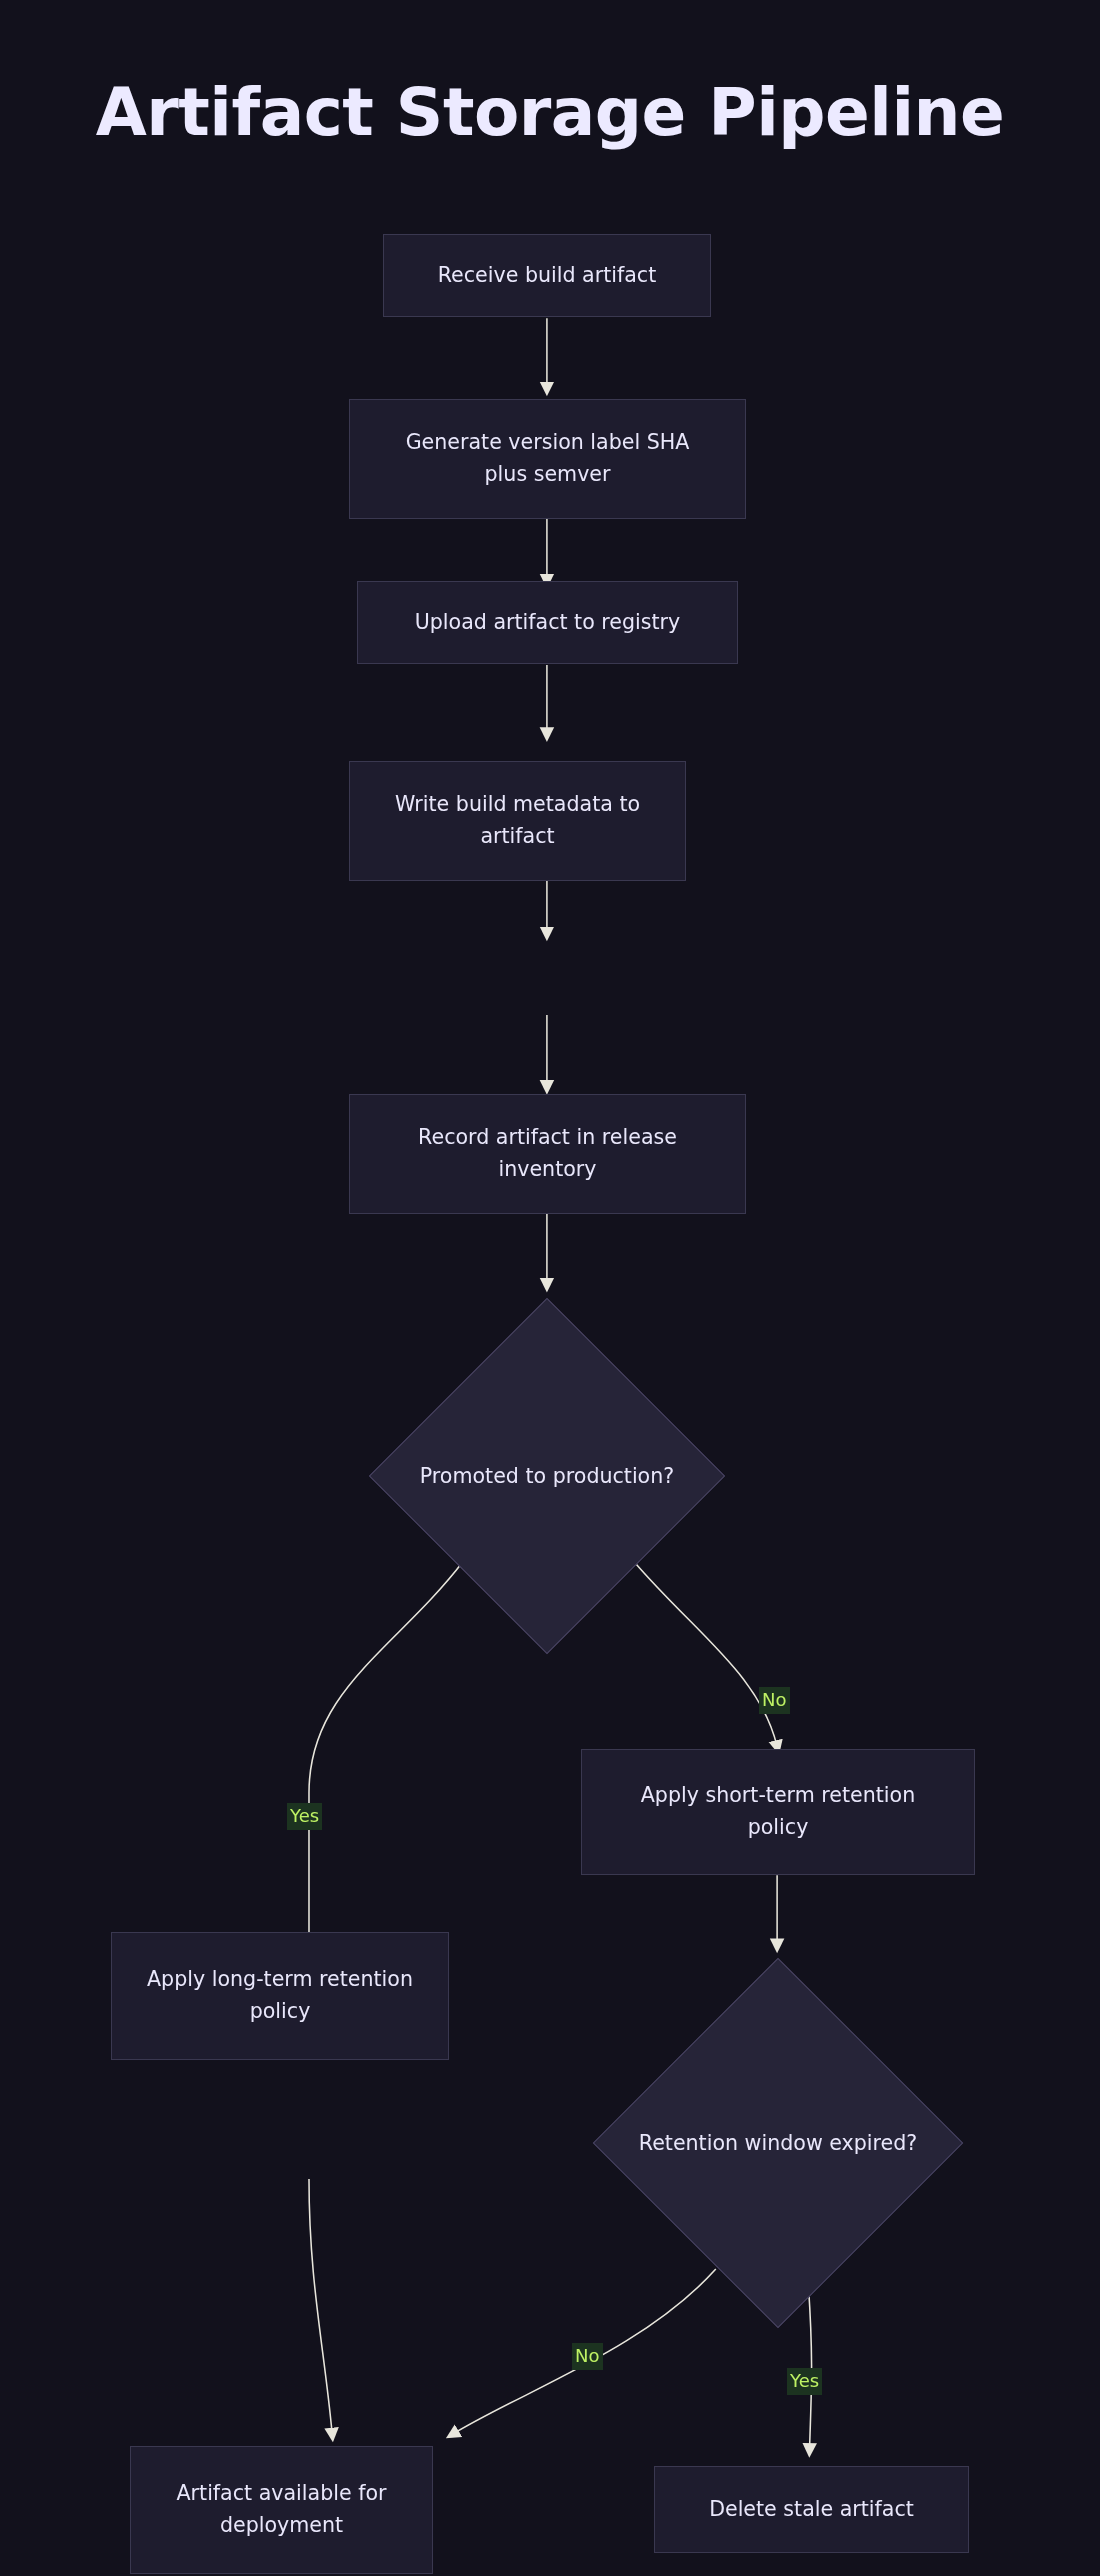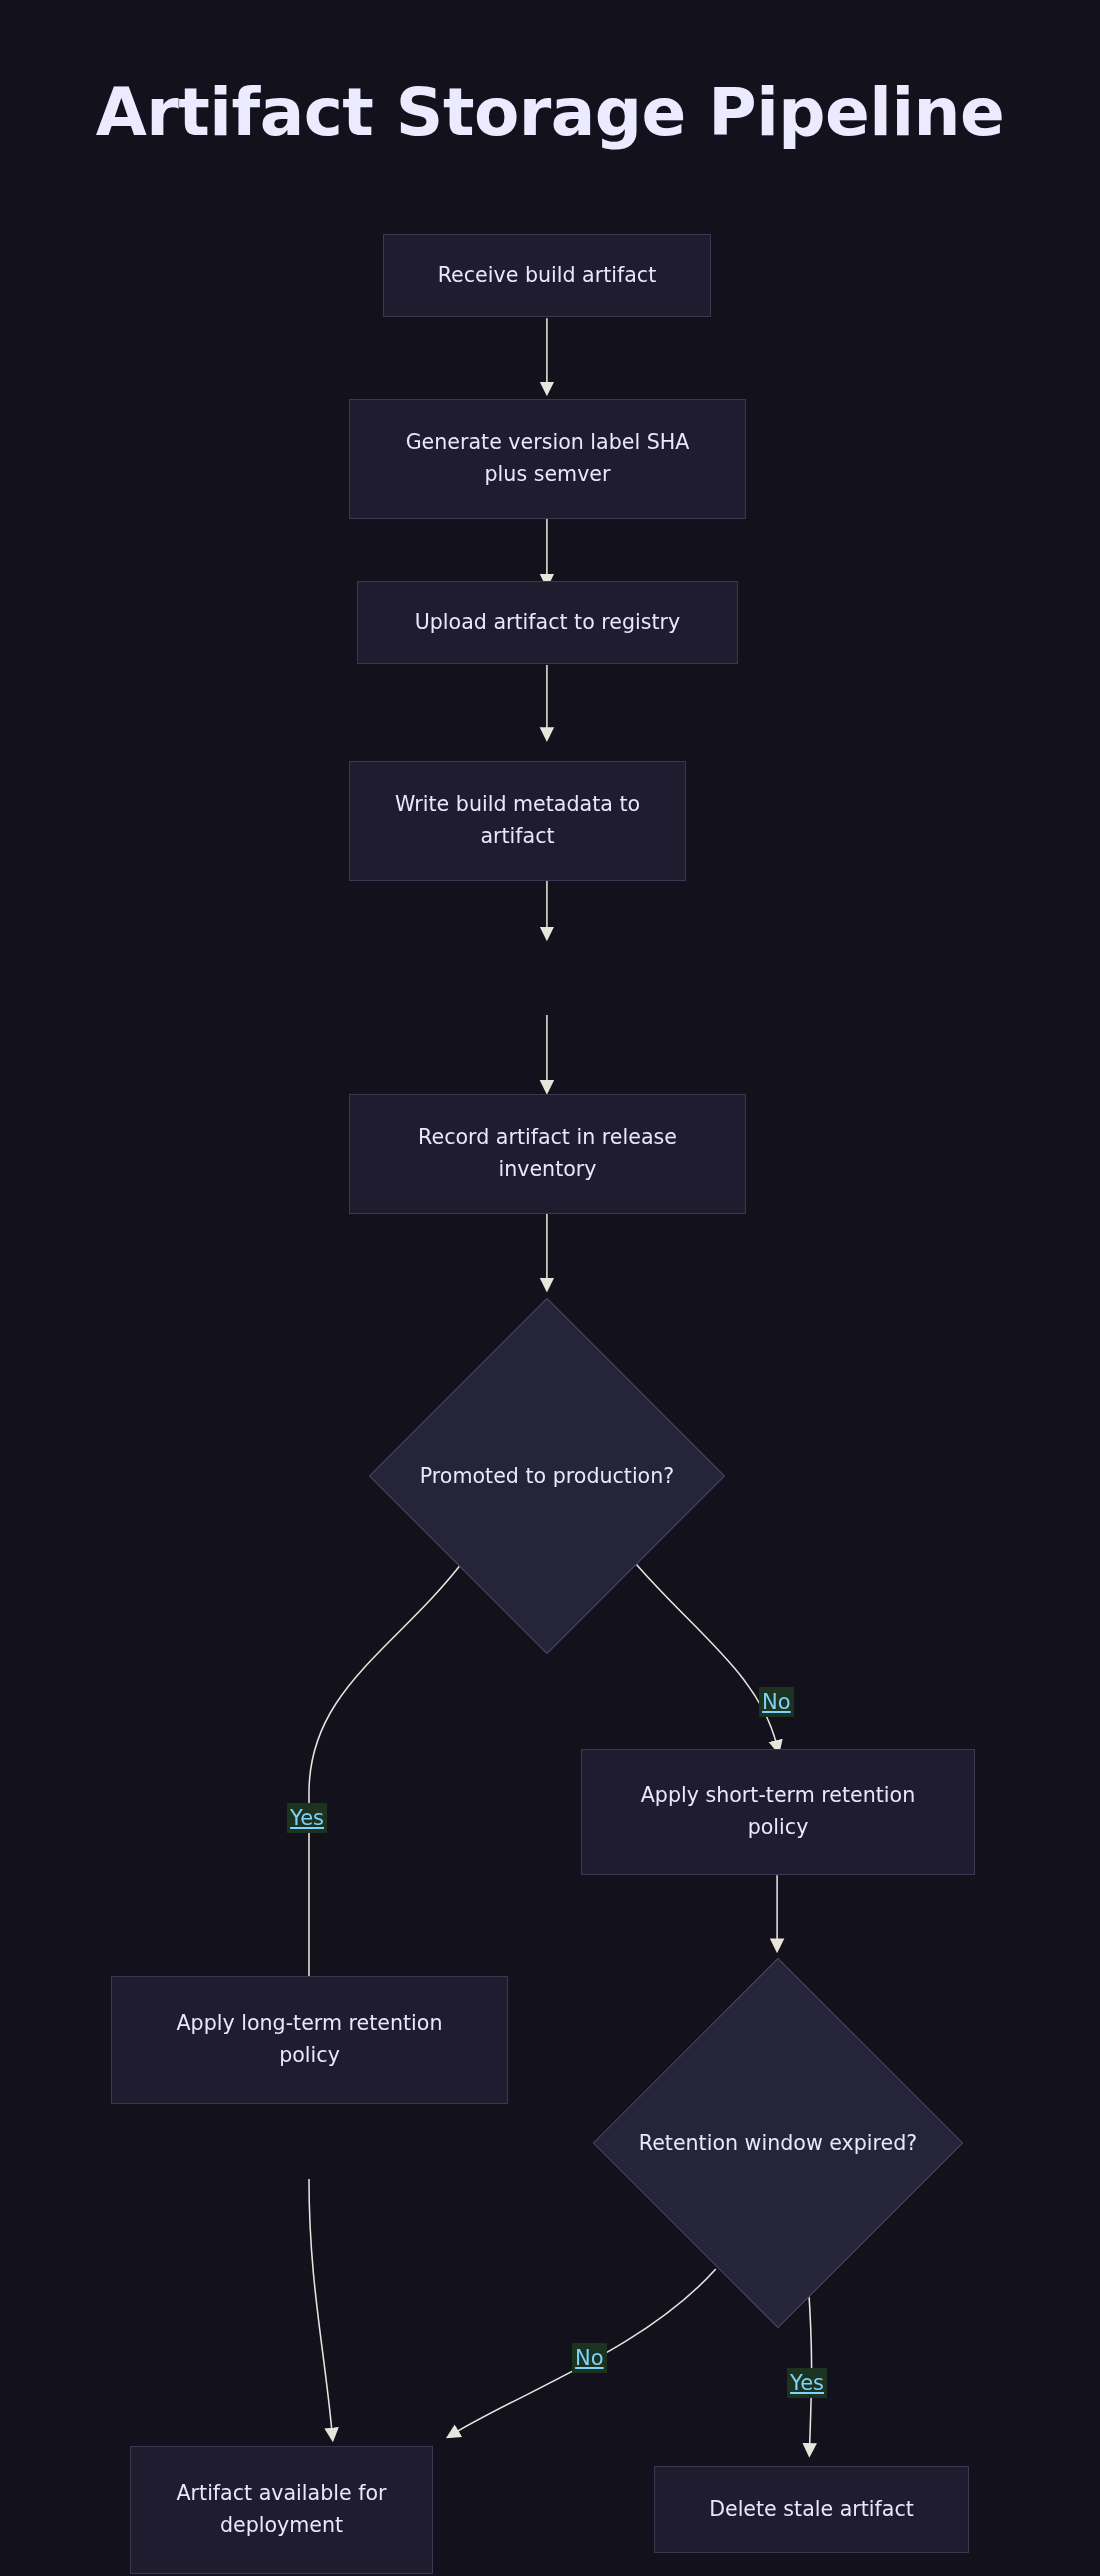--- a/index.html
+++ b/index.html
@@ -90,26 +90,25 @@
     font-size: 20.6px;
     line-height: 1.5;
     text-align: right;
     white-space: nowrap;
   }
 
   
   .edge-label {
     position: absolute;
     background: #1c3320;
-    color: #7dd3fc;
-    font-size: 21px;
+    color: #bef264;
+    font-size: 18px;
     line-height: 1.25;
     padding: 2.1px 3.1px;
     white-space: nowrap;
-    text-decoration: underline;
   }
 </style>
 </head>
 <body>
 
 <div class="canvas">
 
   <div class="title">Artifact Storage Pipeline</div>
 
   <svg class="edges" viewBox="0 0 2136 5359" width="1100" height="2761" xmlns="http://www.w3.org/2000/svg">
@@ -179,21 +178,21 @@
   <div class="node" style="left:581px; top:1749px; width:394px; height:126px;">
     <span class="label">Apply short-term retention
 policy</span>
   </div>
 
   <div class="decision" style="left:647px; top:2012px; width:262px; height:262px;">
     <div class="dshape"></div>
     <div class="dlabel">Retention window expired?</div>
   </div>
 
-  <div class="node" style="left:111px; top:1976px; width:397px; height:128px;">
+  <div class="node" style="left:111px; top:1932px; width:338px; height:128px;">
     <span class="label">Apply long-term retention
 policy</span>
   </div>
 
   <div class="node" style="left:130px; top:2446px; width:303px; height:128px;">
     <span class="label">Artifact available for
 deployment</span>
   </div>
 
   <div class="node" style="left:654px; top:2466px; width:315px; height:87px;">

